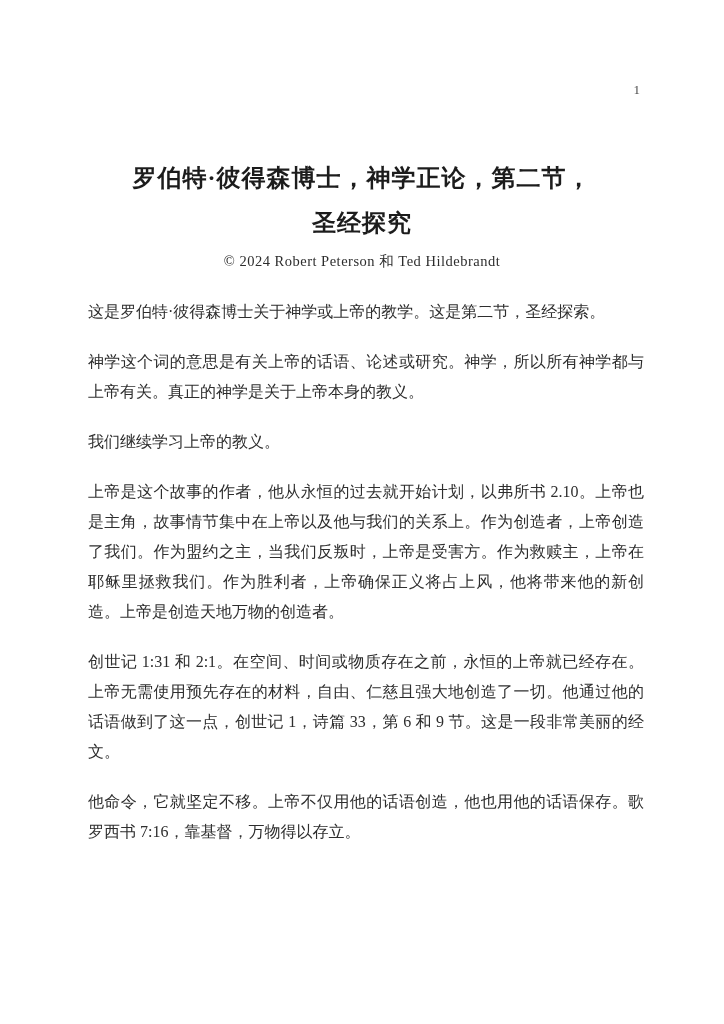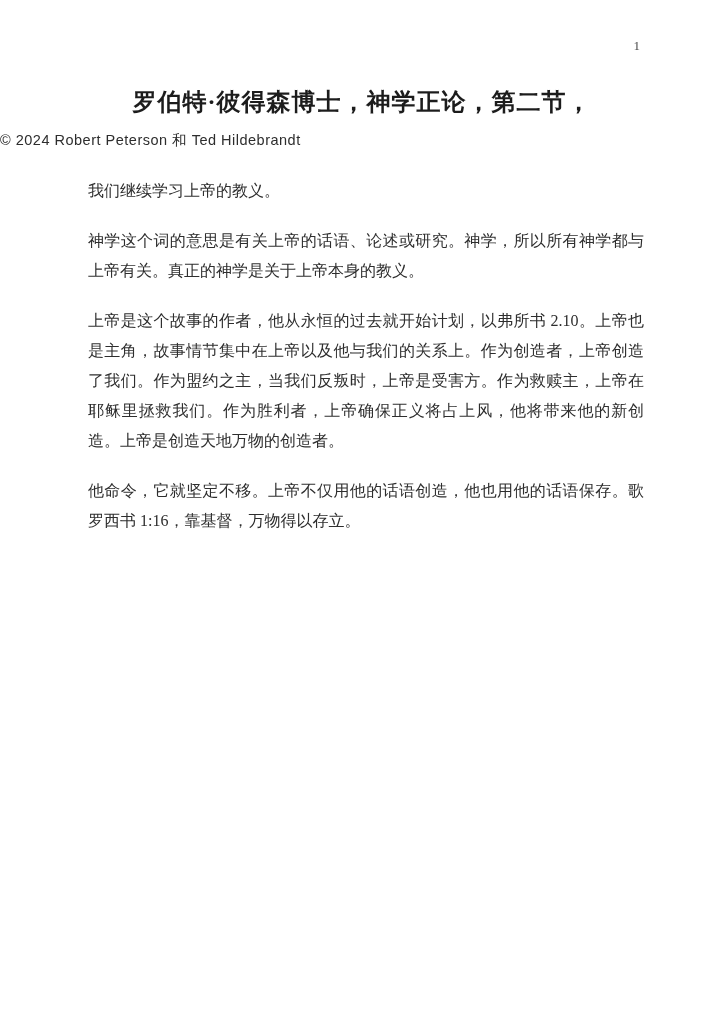--- a/index.html
+++ b/index.html
@@ -22,37 +22,38 @@
   }
   .page-number {
     position: absolute;
     top: 38px;
     right: 84px;
     font-size: 13px;
     color: #4a4a4a;
     font-family: "Liberation Serif", "DejaVu Serif", serif;
   }
   .title-block {
-    padding-top: 80px;
+    padding-top: 112px;
     text-align: center;
+    margin-top: 44px;
   }
   .title-line {
     font-size: 24px;
     font-weight: bold;
     line-height: 45px;
     color: #1c1c1c;
     letter-spacing: 1px;
     font-family: "Liberation Serif", "DejaVu Serif", serif;
   }
   .copyright-line {
     margin-top: 6px;
-    text-align: left;
+    text-align: center;
     font-size: 14.5px;
     color: #2d2d2d;
-    font-family: Liberation Sans, sans-serif;
+    font-family: Liberation Serif, serif;
     letter-spacing: 0.5px;
   }
   .content {
     margin: 26px 80px 0 88px;
     width: 556px;
     font-size: 16px;
     line-height: 30px;
     color: #2e2e2e;
     text-align: justify;
     font-family: "Liberation Serif", "DejaVu Serif", serif;
@@ -63,23 +64,26 @@
 </style>
 </head>
 <body>
 
 <div class="page">
 
   <div class="page-number">1</div>
 
   <div class="title-block">
     <div class="title-line">罗伯特·彼得森博士，神学正论，第二节，</div>
+    <div class="title-line">圣经探究</div>
     <div class="copyright-line">© 2024 Robert Peterson 和 Ted Hildebrandt</div>
   </div>
 
   <div class="content">
+    <p>这是罗伯特·彼得森博士关于神学或上帝的教学。这是第二节，圣经探索。</p>
+    <p>神学这个词的意思是有关上帝的话语、论述或研究。神学，所以所有神学都与上帝有关。真正的神学是关于上帝本身的教义。</p>
     <p>我们继续学习上帝的教义。</p>
-    <p>神学这个词的意思是有关上帝的话语、论述或研究。神学，所以所有神学都与上帝有关。真正的神学是关于上帝本身的教义。</p>
     <p>上帝是这个故事的作者，他从永恒的过去就开始计划，以弗所书 2.10。上帝也是主角，故事情节集中在上帝以及他与我们的关系上。作为创造者，上帝创造了我们。作为盟约之主，当我们反叛时，上帝是受害方。作为救赎主，上帝在耶稣里拯救我们。作为胜利者，上帝确保正义将占上风，他将带来他的新创造。上帝是创造天地万物的创造者。</p>
-    <p>他命令，它就坚定不移。上帝不仅用他的话语创造，他也用他的话语保存。歌罗西书 1:16，靠基督，万物得以存立。</p>
+    <p>创世记 1:31 和 2:1。在空间、时间或物质存在之前，永恒的上帝就已经存在。上帝无需使用预先存在的材料，自由、仁慈且强大地创造了一切。他通过他的话语做到了这一点，创世记 1，诗篇 33，第 6 和 9 节。这是一段非常美丽的经文。</p>
+    <p>他命令，它就坚定不移。上帝不仅用他的话语创造，他也用他的话语保存。歌罗西书 7:16，靠基督，万物得以存立。</p>
   </div>
 
 </div>
 
 </body></html>

